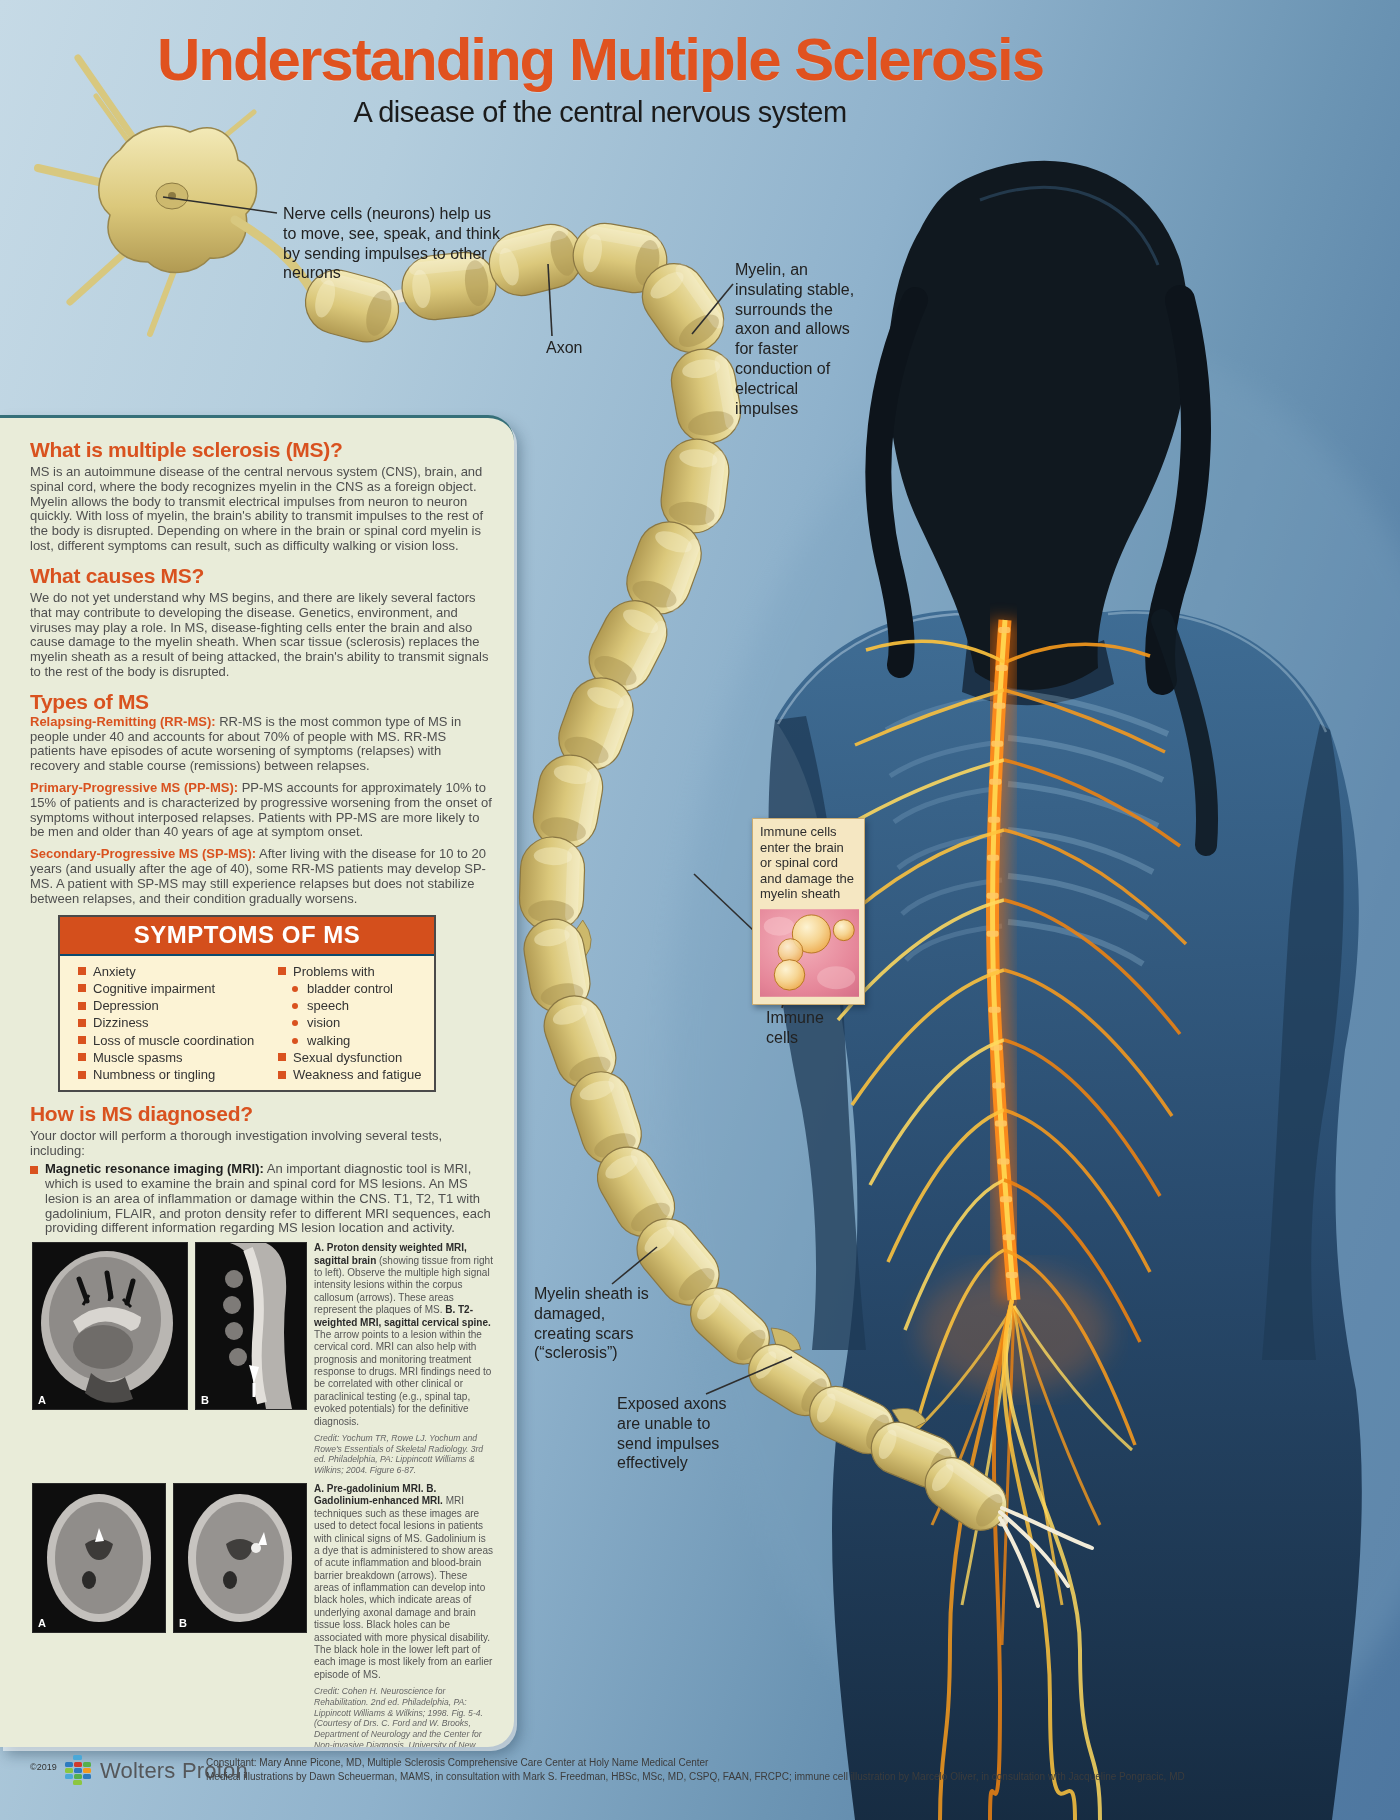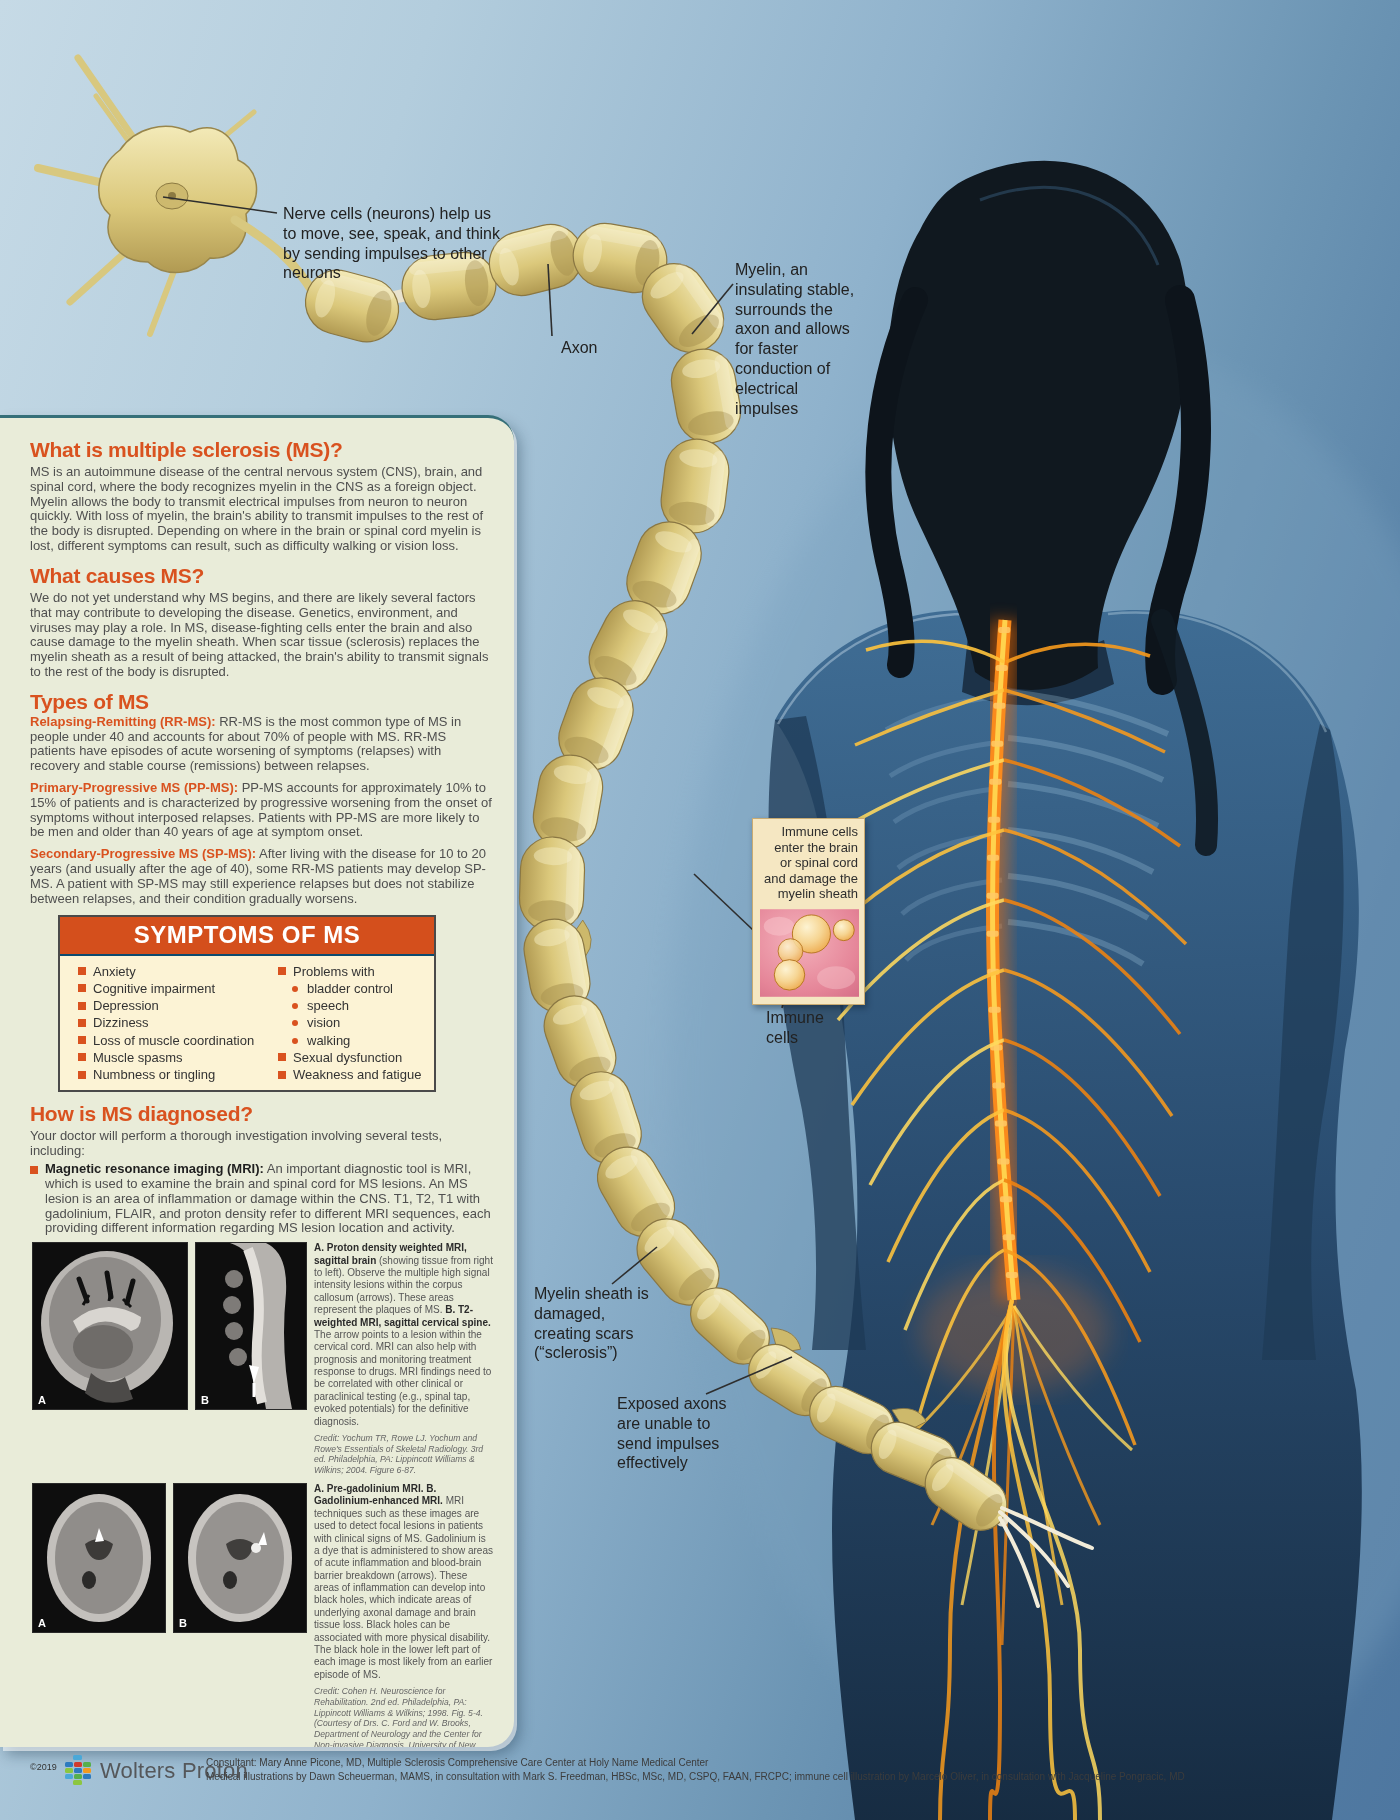--- a/index.html
+++ b/index.html
@@ -48,30 +48,30 @@
   .fig{display:flex;gap:7px;margin:6px 0 7px 2px;}
   .mri{background:#0e0e0e;position:relative;border:1px solid #2a2a2a;flex:none;}
   .mlab{position:absolute;left:5px;bottom:3px;color:#fff;font-size:11px;font-weight:bold;}
   .cap{font-size:10px;line-height:1.24;color:#555;width:186px;}
   .cap b{color:#2b2b2b;}
   .credit{font-size:8.6px;line-height:1.25;color:#666;margin-top:5px;font-style:italic;}
 
   
   .callout{position:absolute;z-index:5;font-size:16px;line-height:1.24;color:#222;}
   .co-neurons{left:283px;top:204px;width:218px;}
-  .co-axon{left:561px;top:338px;}
+  .co-axon{left:546px;top:338px;}
   .co-myelin{left:735px;top:260px;width:130px;}
   .co-damaged{left:534px;top:1284px;width:122px;}
   .co-exposed{left:617px;top:1394px;width:122px;}
   .co-immune{left:766px;top:1008px;width:84px;}
 
   
   .inset{position:absolute;left:752px;top:818px;width:113px;z-index:4;
     background:#f5e7c2;border:1px solid #c9ab72;box-shadow:2px 3px 6px rgba(10,25,40,.4);
-    padding:5px 6px 5px 7px;text-align:right;}
+    padding:5px 6px 5px 7px;}
   .inset .txt{font-size:13px;line-height:1.2;color:#2e2e2e;margin-bottom:5px;}
 
   
   .footer{position:absolute;left:0;top:1748px;width:1400px;height:72px;z-index:3;}
   .copyright{position:absolute;left:30px;top:14px;font-size:9px;color:#333;}
   .wk-logo{position:absolute;left:62px;top:6px;}
   .wk-name{position:absolute;left:100px;top:10px;font-size:22px;color:#55575a;letter-spacing:.2px;}
   .foot-credits{position:absolute;left:206px;top:8px;width:1180px;font-size:10px;line-height:1.35;color:#3c3c3c;}
 </style>
 </head>
@@ -171,20 +171,24 @@
       <path d="M1014,1306 Q1008,1495.5 1002,1645" stroke="#ef8310" stroke-width="3" fill="none" opacity="0.8"></path>
       <path d="M1014,1306 Q1038,1475.5 1062,1605" stroke="#ffc43d" stroke-width="3" fill="none" opacity="0.8"></path>
       <path d="M1014,1306 Q1057,1435.5 1100,1525" stroke="#f79a1c" stroke-width="3" fill="none" opacity="0.8"></path>
       <path d="M1014,1306 Q1073,1398 1132,1450" stroke="#ffd95e" stroke-width="3" fill="none" opacity="0.8"></path>
       <path d="M1012,1300 C980,1430 950,1530 950,1640 S 940,1740 940,1820" stroke="#f79a1c" stroke-width="4" fill="none" opacity="0.85"></path>
       <path d="M1012,1300 C980,1430 1080,1530 1080,1650 S 1100,1740 1100,1820" stroke="#ffd95e" stroke-width="4" fill="none" opacity="0.85"></path>
       <path d="M1012,1300 C980,1430 1000,1530 1000,1700 S 990,1740 990,1820" stroke="#ef8310" stroke-width="4" fill="none" opacity="0.85"></path>
       <path d="M1012,1300 C980,1430 1050,1530 1050,1700 S 1075,1740 1075,1820" stroke="#ffc43d" stroke-width="4" fill="none" opacity="0.85"></path>
     </svg>
 
+  <div class="header">
+    <div class="title">Understanding Multiple Sclerosis</div>
+    <div class="subtitle">A disease of the central nervous system</div>
+  </div>
 
   <div class="panel">
 
     <h2>What is multiple sclerosis (MS)?</h2>
     <p>MS is an autoimmune disease of the central nervous system (CNS), brain, and spinal cord, where the body recognizes myelin in the CNS as a foreign object. Myelin allows the body to transmit electrical impulses from neuron to neuron quickly. With loss of myelin, the brain's ability to transmit impulses to the rest of the body is disrupted. Depending on where in the brain or spinal cord myelin is lost, different symptoms can result, such as difficulty walking or vision loss.</p>
 
     <h2>What causes MS?</h2>
     <p>We do not yet understand why MS begins, and there are likely several factors that may contribute to developing the disease. Genetics, environment, and viruses may play a role. In MS, disease-fighting cells enter the brain and also cause damage to the myelin sheath. When scar tissue (sclerosis) replaces the myelin sheath as a result of being attacked, the brain's ability to transmit signals to the rest of the body is disrupted.</p>
 
     <h2 style="margin-bottom:1px;">Types of MS</h2>

